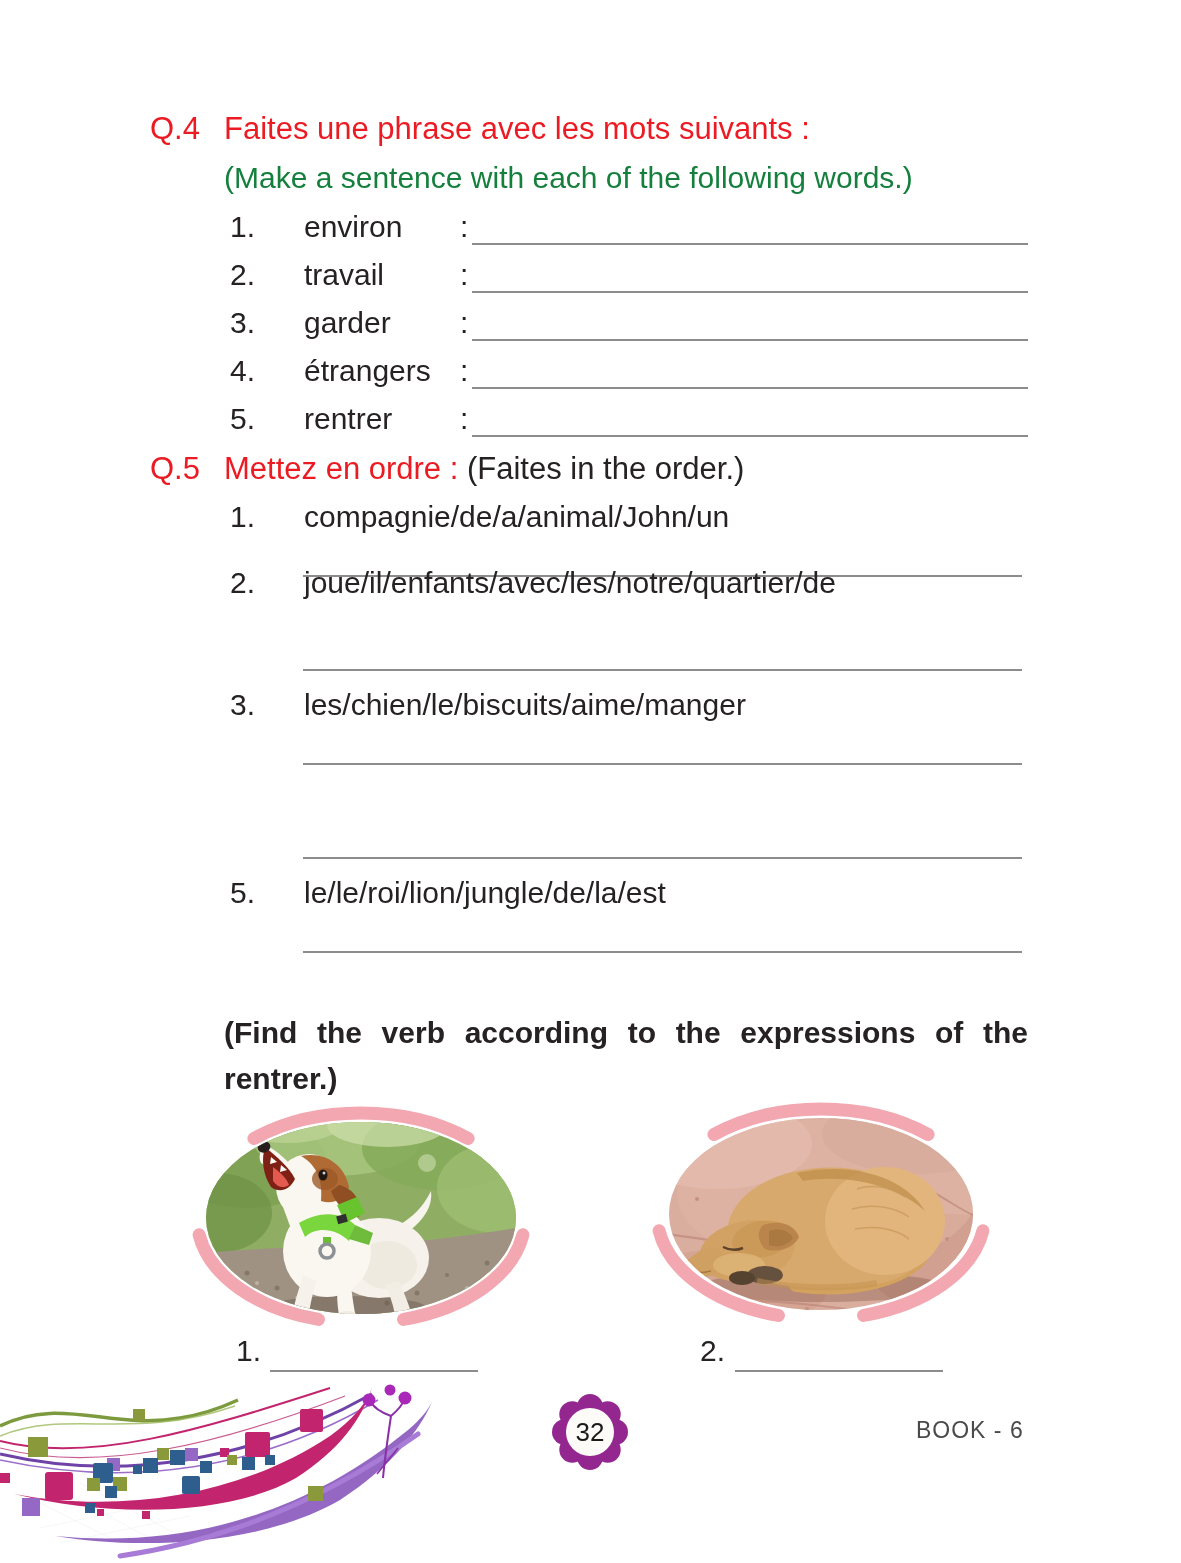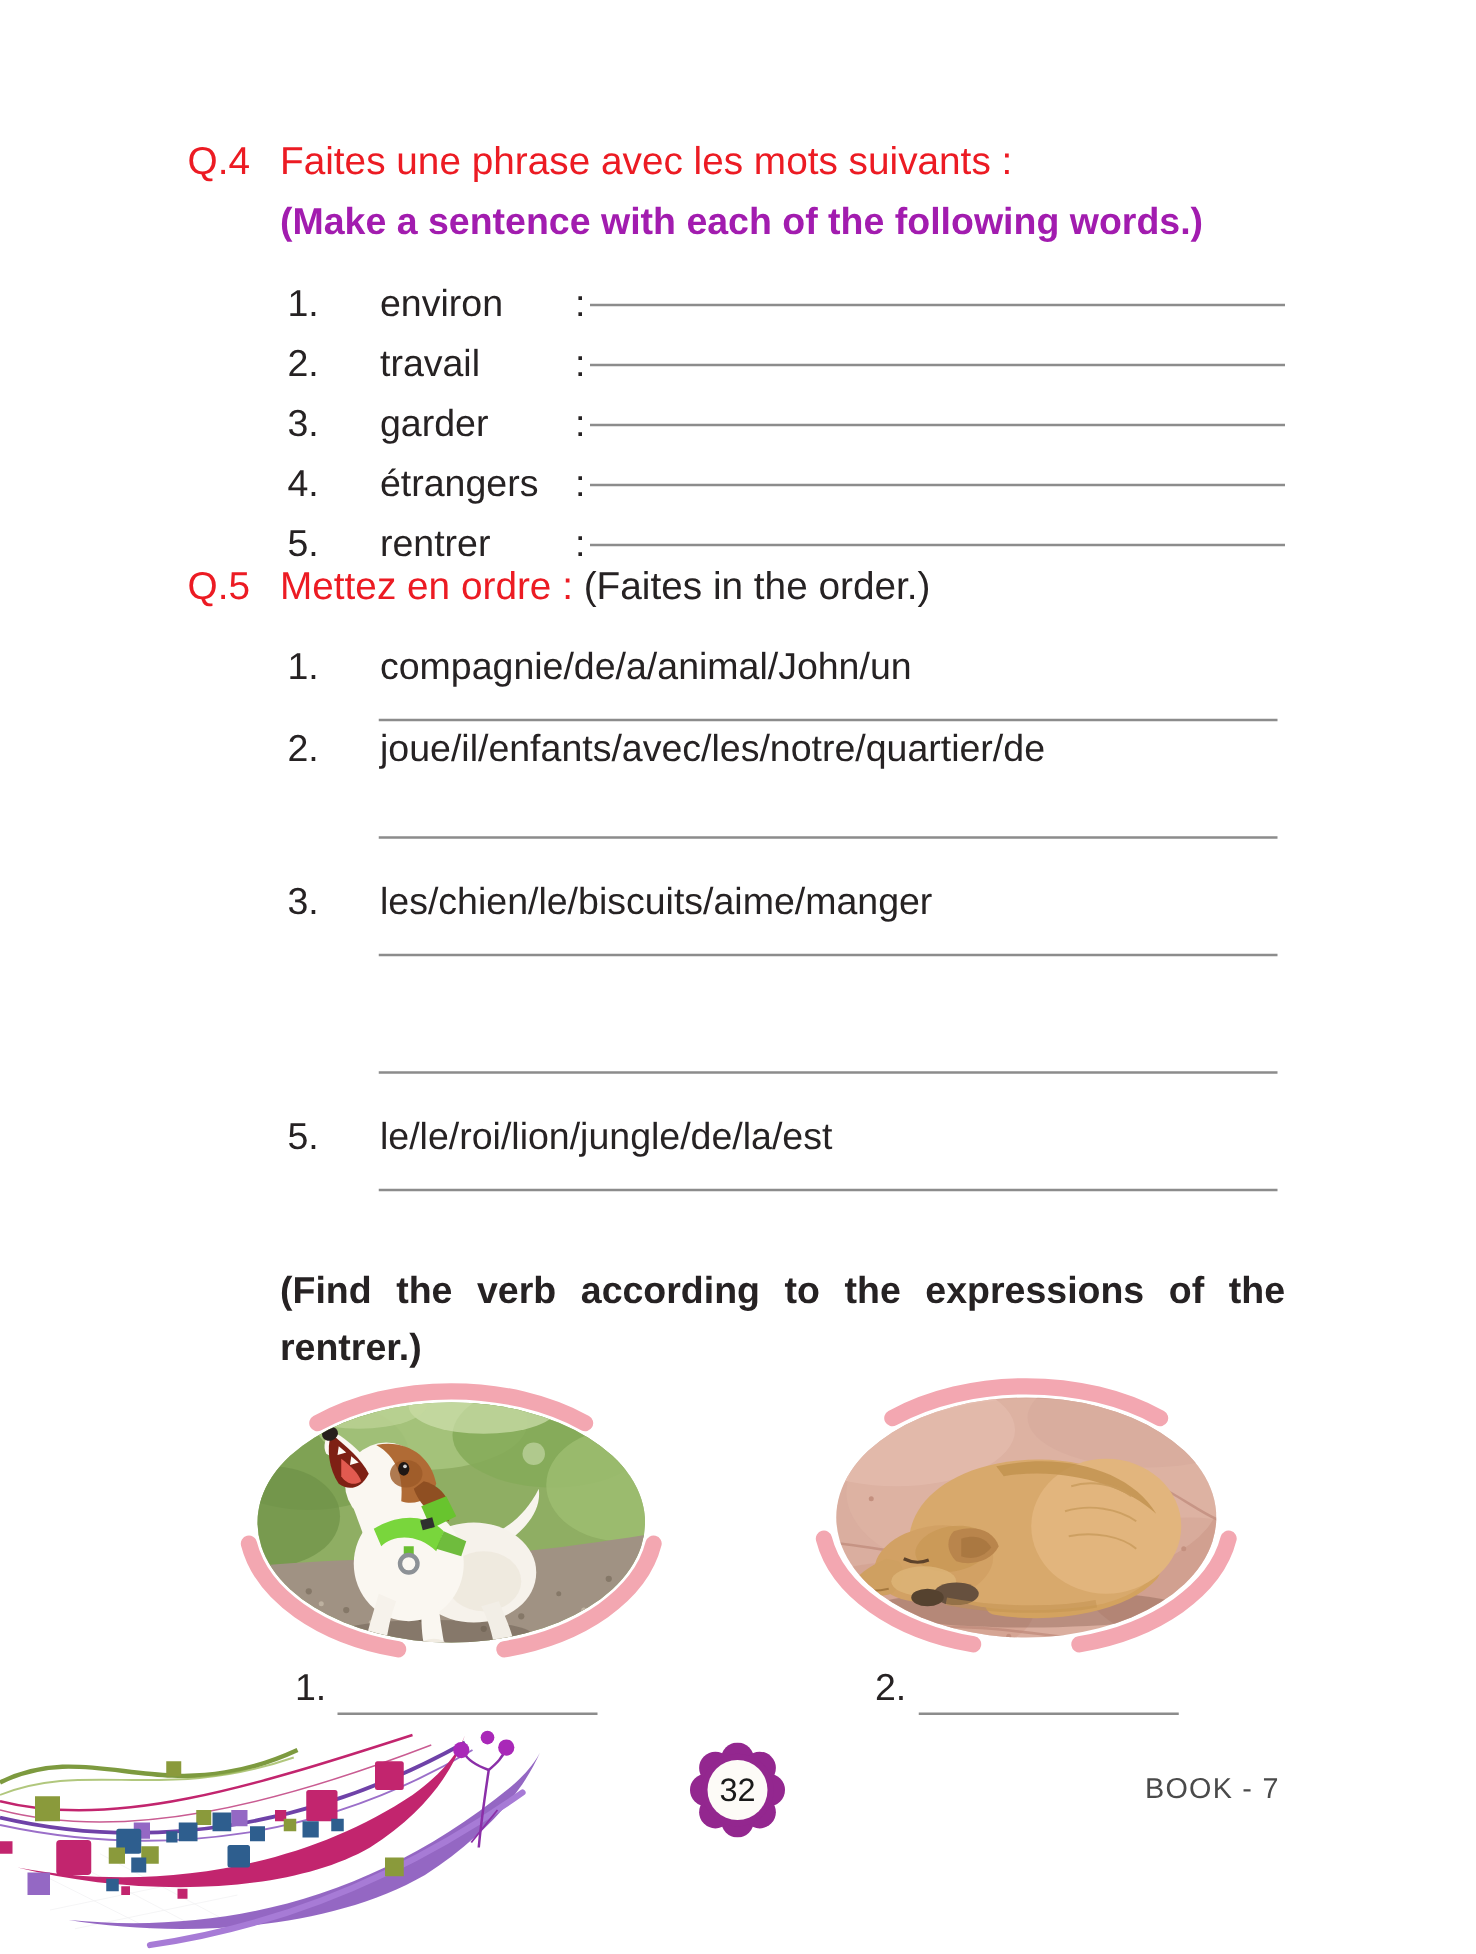--- a/index.html
+++ b/index.html
@@ -4,22 +4,22 @@
 <style>
   html,body { margin:0; padding:0; background:#ffffff; }
   .page {
     position:relative; width:1181px; height:1563px; background:#ffffff;
     font-family:"Liberation Sans", sans-serif; color:#262223; overflow:hidden;
   }
   .qhead { position:absolute; left:150px; font-weight:400; font-size:31px; line-height:1.2; white-space:nowrap; }
   .qhead .qnum { display:inline-block; width:74px; color:#EC1B23; }
   .fr { color:#EC1B23; }
   .en { color:#262223; }
-  .sub { position:absolute; left:224px; font-weight:700; font-size:30px; color:#a21caf; white-space:nowrap; }
-  .row { position:absolute; left:230px; font-size:30px; color:#262223; white-space:nowrap;margin-top:17px; }
+  .sub { position:absolute; left:224px; font-weight:400; font-size:30px; color:#15803d; white-space:nowrap; }
+  .row { position:absolute; left:230px; font-size:30px; color:#262223; white-space:nowrap; }
   .row .num { display:inline-block; width:74px; }
   .row .word { display:inline-block; width:156px; }
   .uline { position:absolute; height:0; border-top:2px solid #8C8C8C; }
   .q6en1 { position:absolute; left:224px; width:804px; font-weight:700; font-size:30px; color:#262223;
            text-align:justify; text-align-last:justify; }
   .q6en2 { position:absolute; left:224px; font-weight:700; font-size:30px; color:#262223; }
   .ansnum { position:absolute; font-size:30px; color:#262223; }
   .photo { position:absolute; }
   .footer-art { position:absolute; left:0; top:1378px; }
   .badge { position:absolute; left:552px; top:1394px; }
@@ -283,15 +283,15 @@
       <circle cx="13" cy="38" r="13"></circle>
         <circle cx="20.3" cy="20.3" r="13"></circle>
       <circle cx="38" cy="13" r="13"></circle>
         <circle cx="55.7" cy="20.3" r="13"></circle>
       <circle cx="38" cy="38" r="29"></circle>
     </g>
     <circle cx="38" cy="38" r="24" fill="#FDFBF7"></circle>
     <text x="38" y="47" text-anchor="middle" font-size="26" fill="#1A1A1A" font-family="Liberation Sans, sans-serif">32</text>
   </svg>
 
-  <div class="booklabel">BOOK - 7</div>
+  <div class="booklabel">BOOK - 6</div>
 
 </div>
 
 </body></html>

